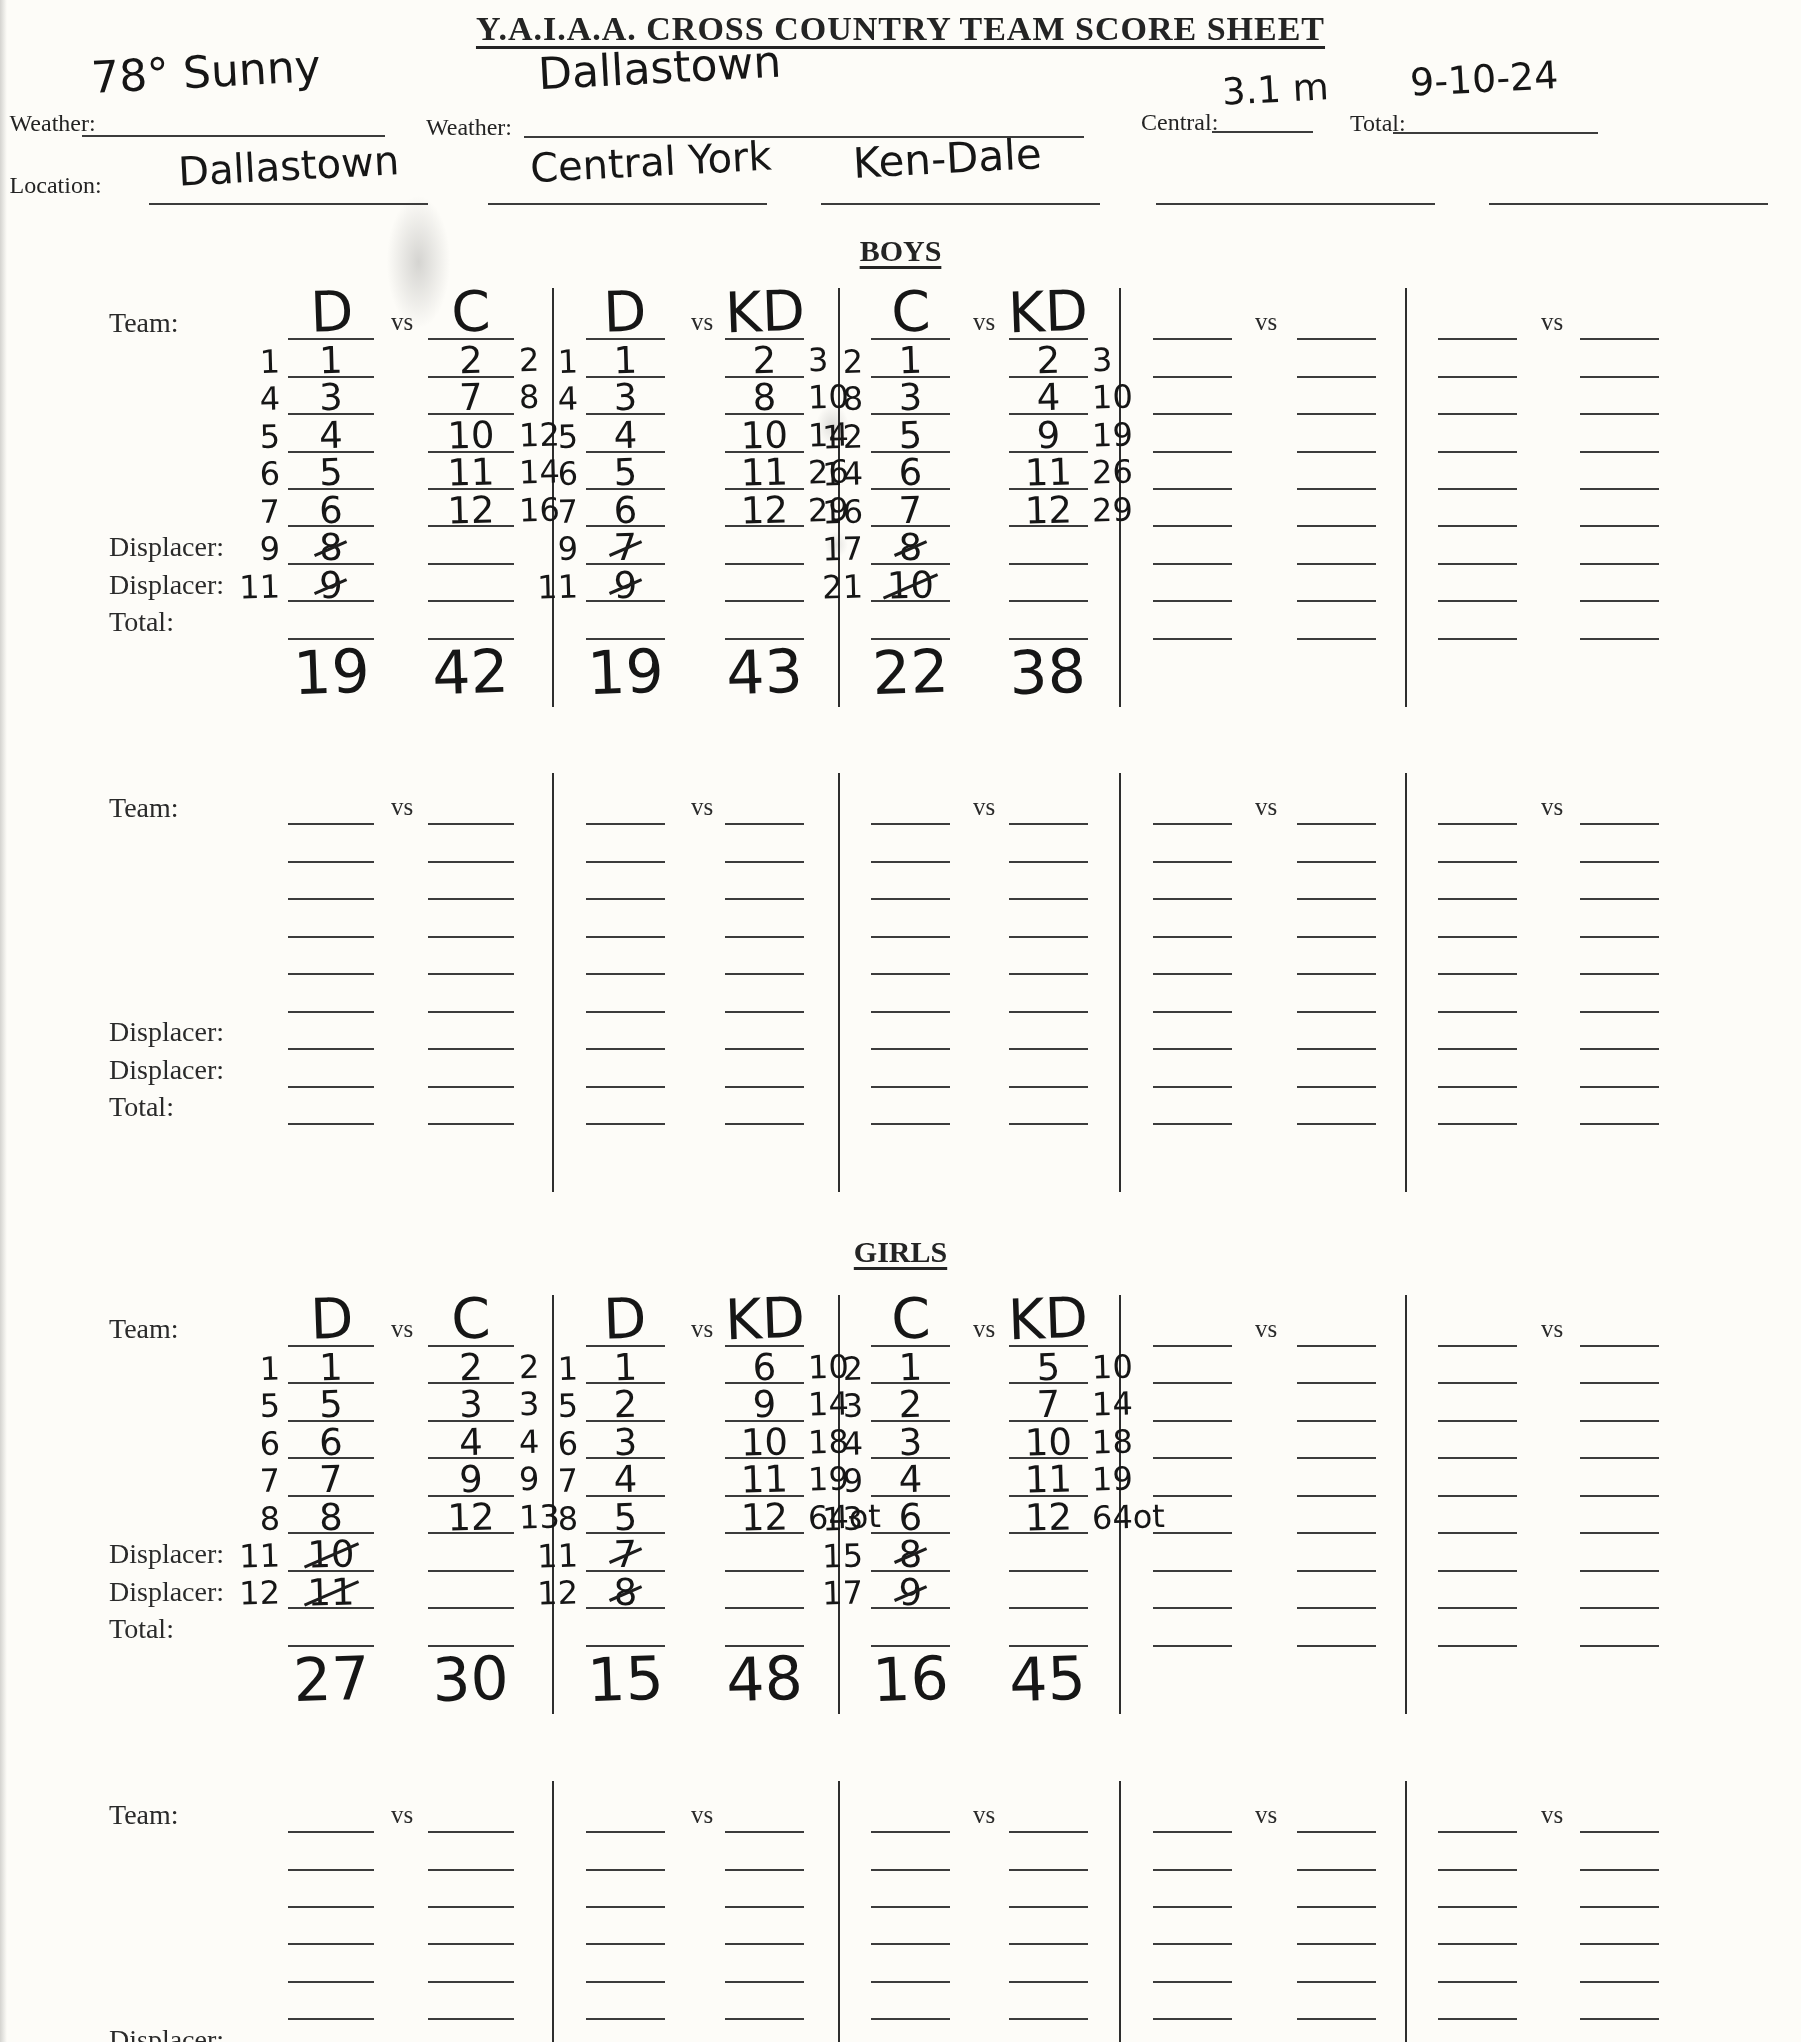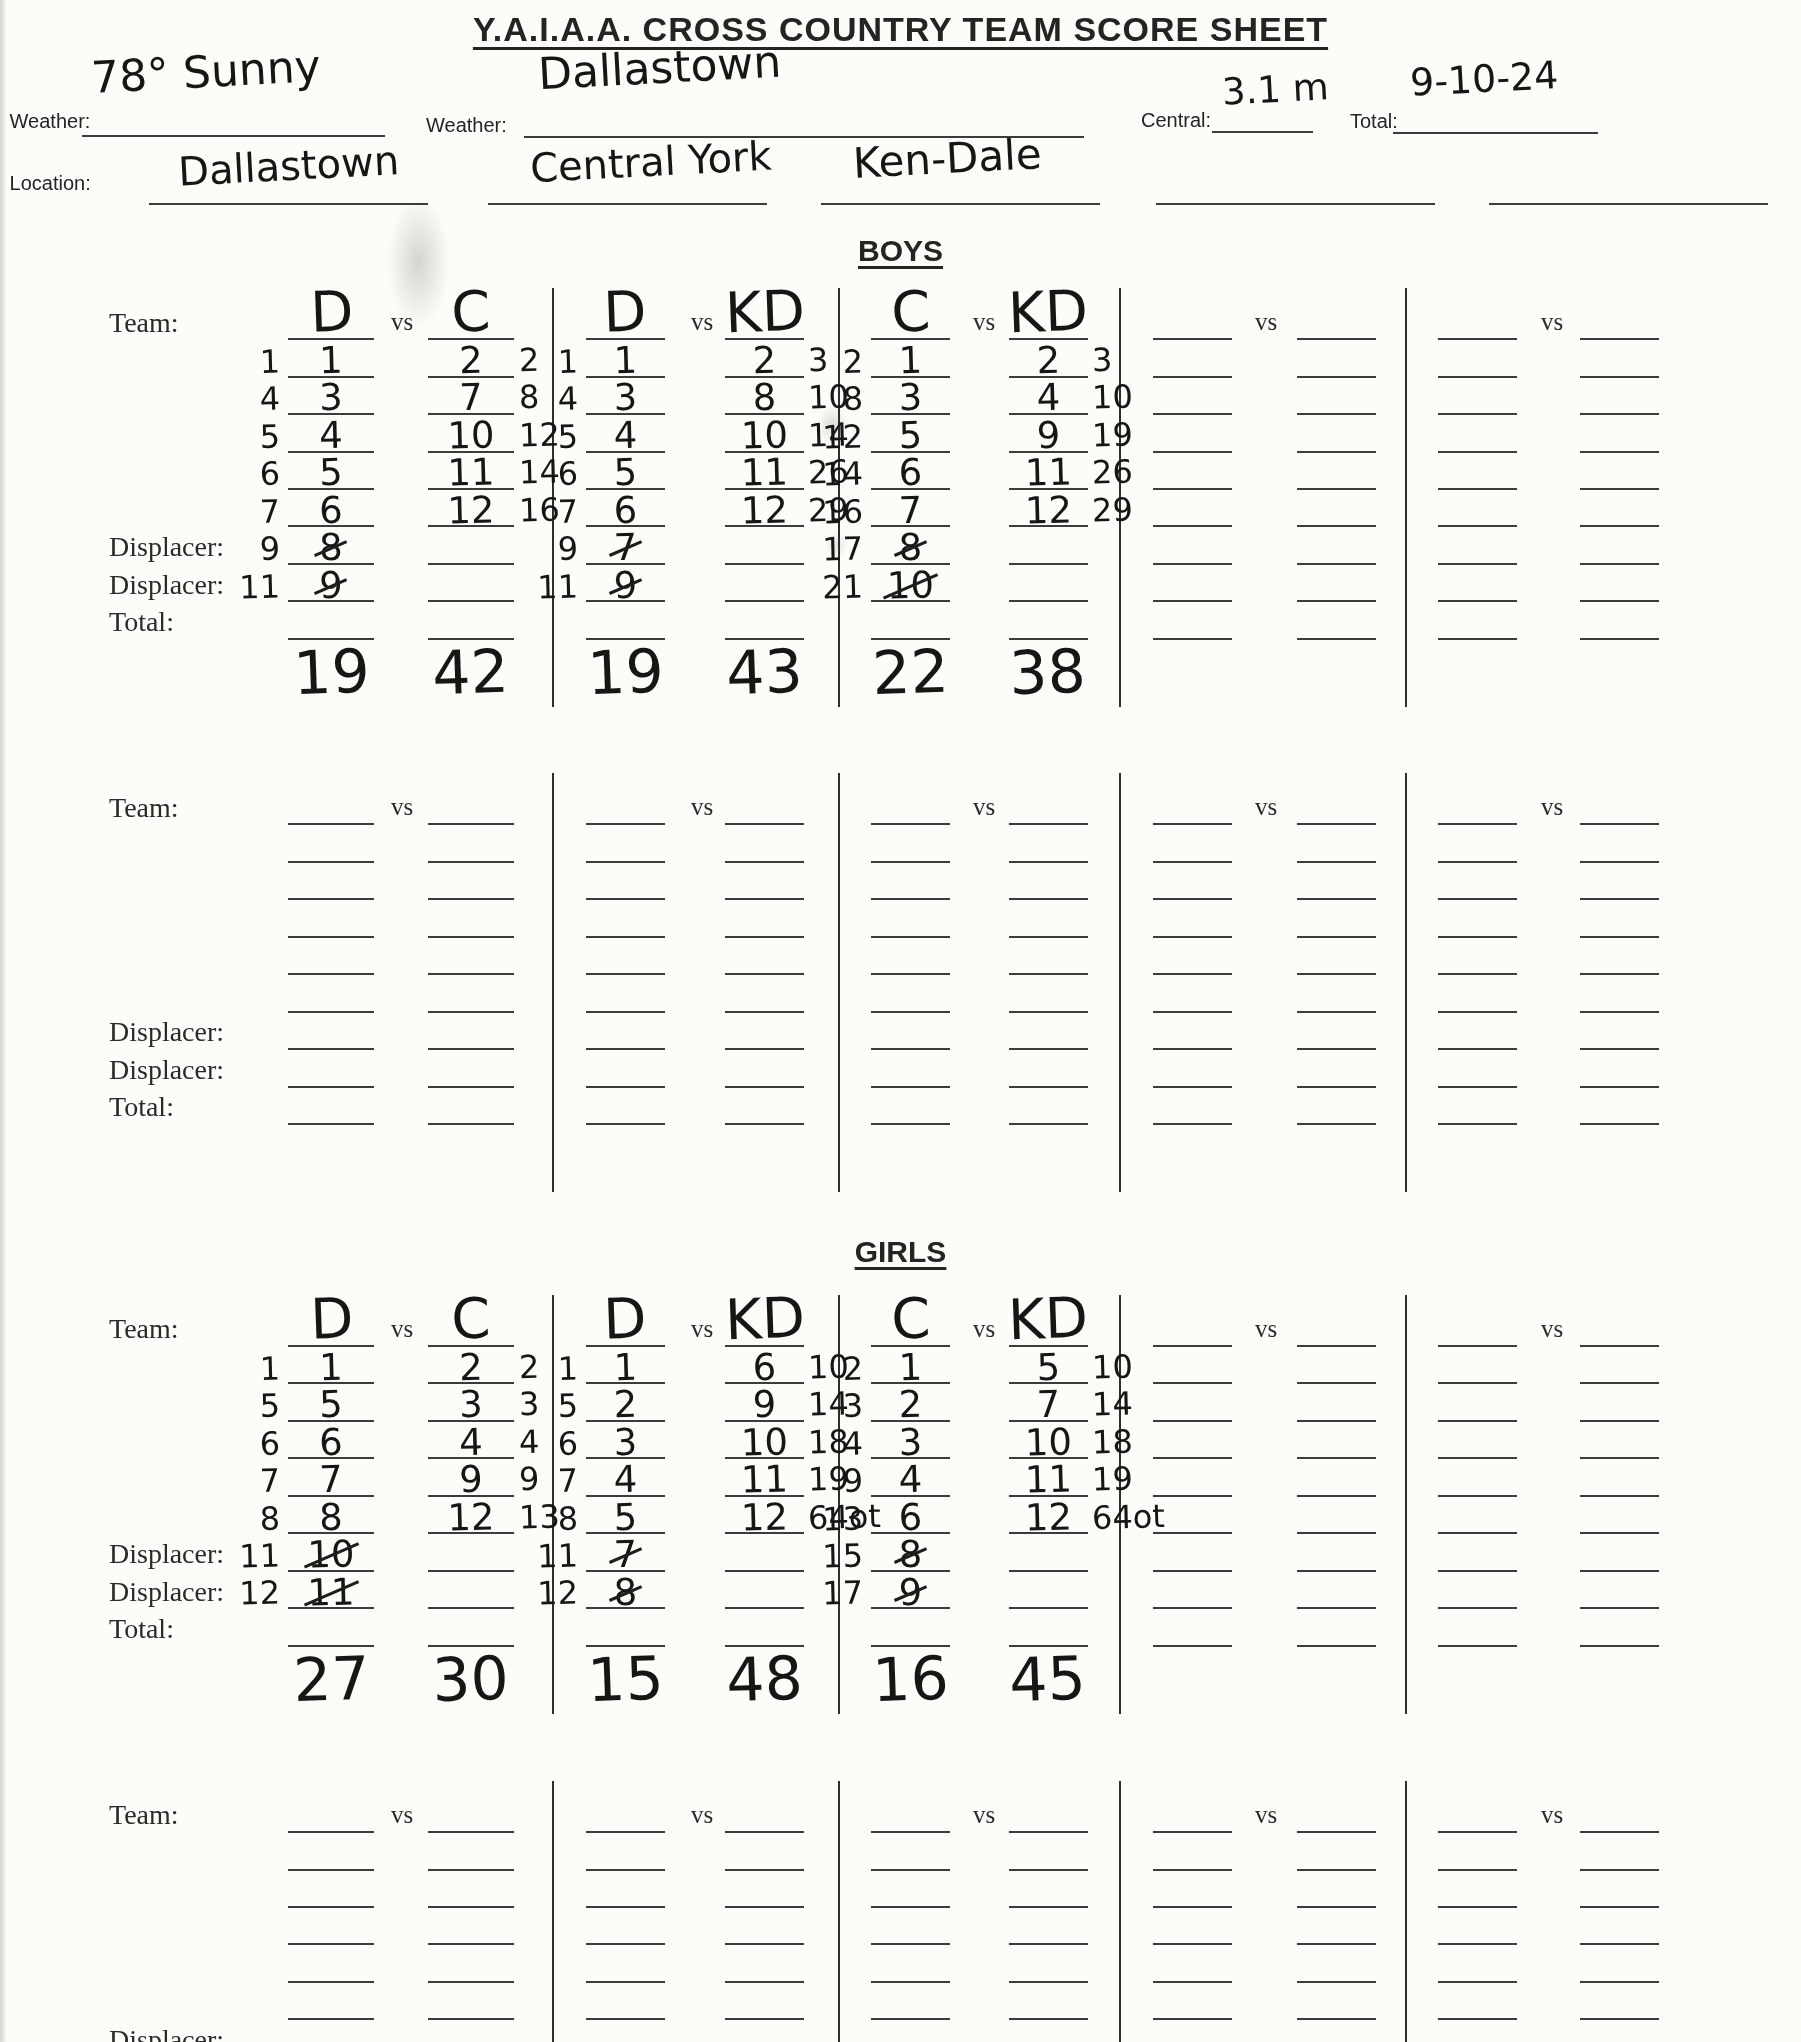--- a/index.html
+++ b/index.html
@@ -1,23 +1,23 @@
 <!DOCTYPE html>
 <html><head>
 <meta charset="utf-8">
 <style>
   html,body{margin:0;padding:0;background:#b0b0b0;}
   #sheet{position:relative;width:1801px;height:2042px;background:#fdfcf8;overflow:hidden;
          font-family:"Liberation Serif",serif;color:#1e1e1e;}
-  .printed{position:absolute;font-family:Liberation Sans, sans-serif;color:#242424;line-height:1;}
+  .printed{position:absolute;font-family:Liberation Serif, serif;color:#242424;line-height:1;}
   .title{width:100%;text-align:center;top:11.5px;left:0;font-size:34px;font-weight:bold;letter-spacing:1px;}
   .title span{text-decoration:underline;text-decoration-thickness:2.9px;text-underline-offset:5.8px;}
   .heading{width:100%;text-align:center;left:0;font-size:30px;font-weight:bold;}
   .heading span{text-decoration:underline;text-decoration-thickness:2.9px;text-underline-offset:4.8px;}
-  .flabel{font-size:20px;}
+  .flabel{font-size:24px;}
   .plabel{position:absolute;font-size:28px;font-family:"Liberation Serif",serif;color:#2a2a2a;line-height:1.2;}
   .hline{position:absolute;height:1.9px;background:#3c3c3c;}
   .vline{position:absolute;width:1.9px;background:#2e2e2e;}
   .hw{position:absolute;font-family:"DejaVu Sans",sans-serif;color:#161616;line-height:1;
       transform:rotate(-1.5deg);white-space:nowrap;}
   .hwc{text-align:center;}
   .team{font-size:56px;transform:rotate(-2deg);}
   .score{font-size:37px;}
   .place{font-size:32px;}
   .total{font-size:60px;transform:rotate(-2deg);}

